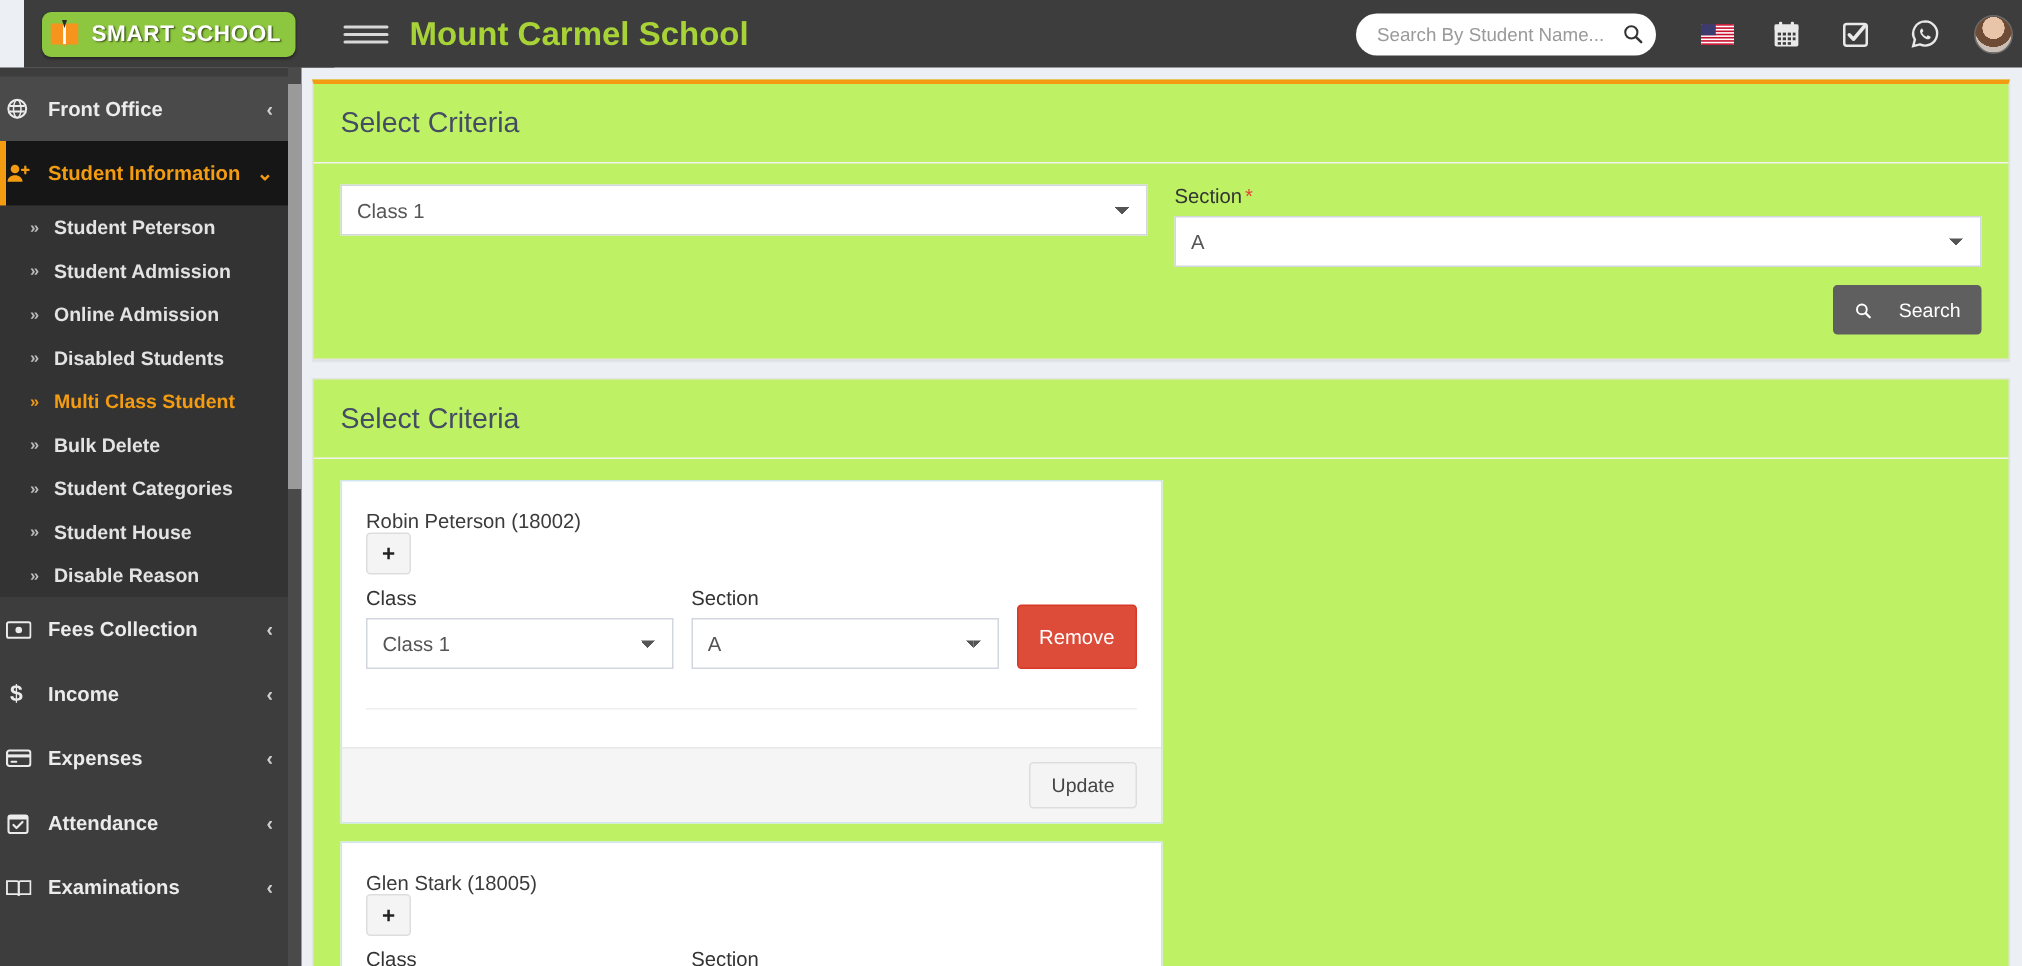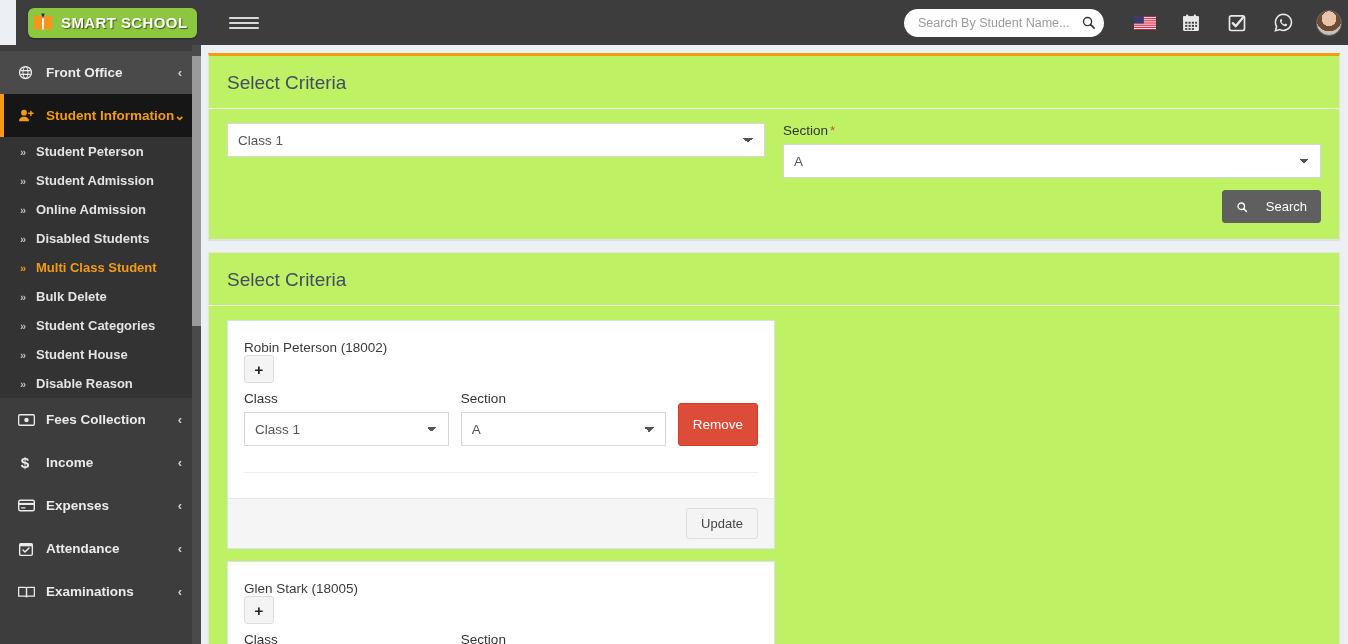--- a/index.html
+++ b/index.html
@@ -79,21 +79,21 @@
     color: #eaeaea; font-size: 12.5px; font-weight: bold; line-height: 20px;
   }
   .quick-links-row {
     display: flex; align-items: center; justify-content: space-between;
     padding-right: 14px;
   }
   .grid-icon { display: grid; grid-template-columns: repeat(3,3px); gap: 2px; }
   .grid-icon span { width: 3px; height: 3px; background: #e8e8e8; display:block; }
   .menu { margin-top: 6px; }
   .menu-item {
-    display: flex; align-items: center; height: 43px; padding-left: 14px;
+    display: flex; align-items: center; height: 43px; 
     color: #ebebeb; font-size: 13.5px; font-weight: bold; cursor: pointer;
     border-left: 4px solid transparent; position: relative;
   }
   .menu-item .mi-icon {
     width: 22px; display: flex; align-items: center; justify-content: flex-start;
     flex: 0 0 22px; color: #ebebeb;
   }
   .menu-item .mi-label { flex: 1; padding-left: 6px; white-space: nowrap; }
   .menu-item .mi-caret { color: #cfcfcf; font-size: 13px; padding-right: 18px; }
   .menu-item.hover { background: #4a4a4a; }
@@ -191,20 +191,21 @@
         <path d="M10.2 1.5h3.6l-1.8 6z" fill="#2b2b2b"></path>
       </svg>
       <span class="logo-text">SMART SCHOOL</span>
     </div>
   </div>
   <div class="hamburger">
     <i></i>
     <i></i>
     <i></i>
   </div>
+  <div class="brand-title">Mount Carmel School</div>
 
   <div class="topbar-right">
     <div class="searchbox">
       <input type="text" placeholder="Search By Student Name..." style="">
       <svg width="15" height="15" viewBox="0 0 24 24">
         <circle cx="10.5" cy="10.5" r="6.5" fill="none" stroke="#333" stroke-width="2.2"></circle>
         <line x1="15.5" y1="15.5" x2="21" y2="21" stroke="#333" stroke-width="2.6" stroke-linecap="round"></line>
       </svg>
     </div>
 

